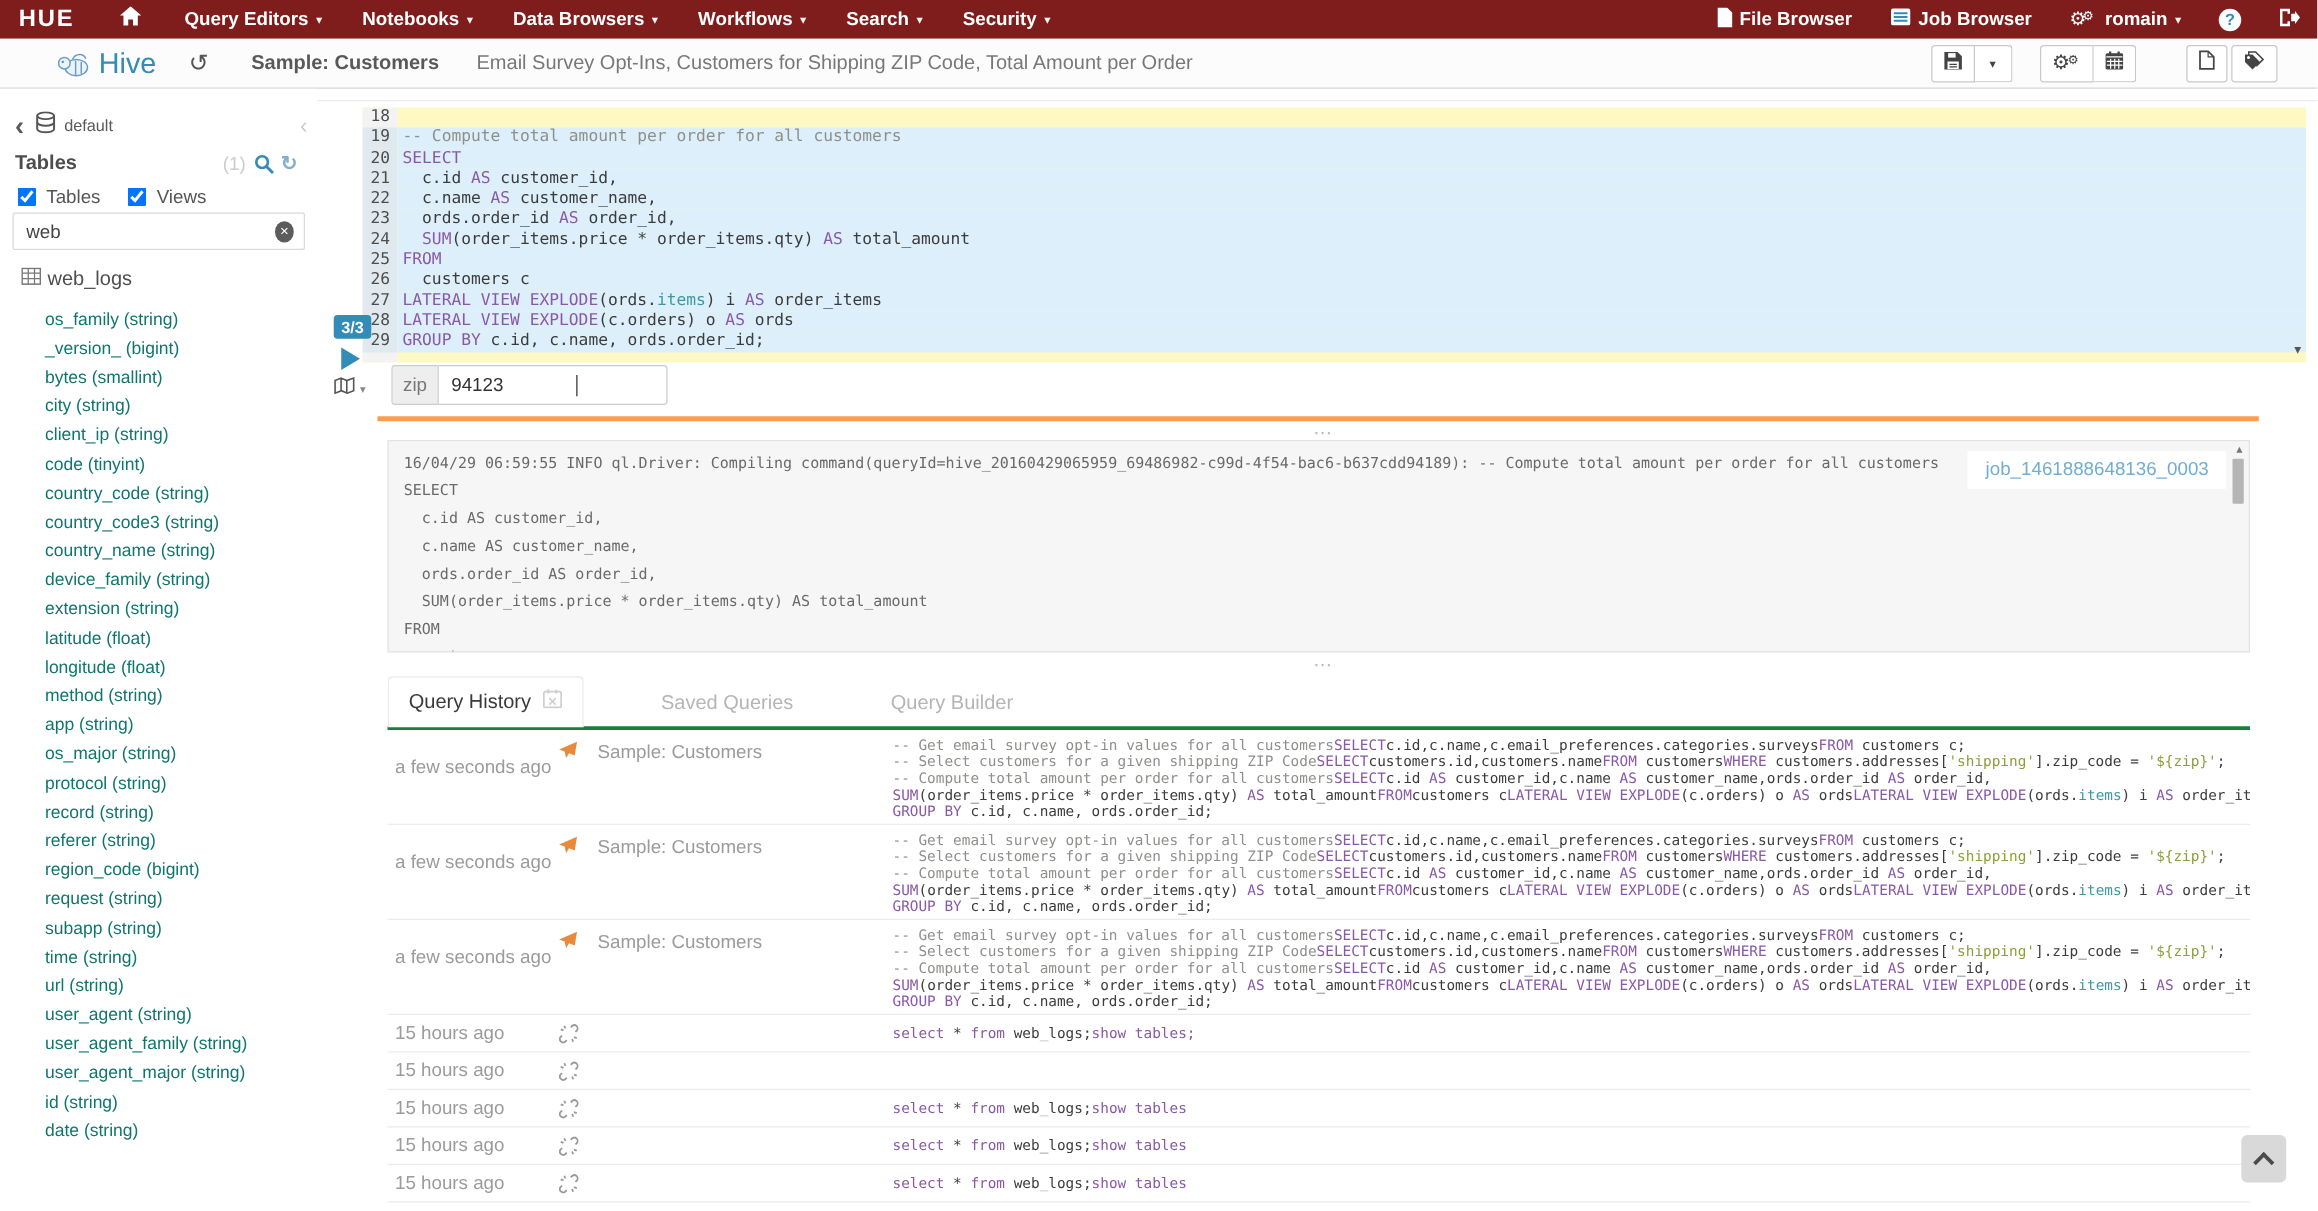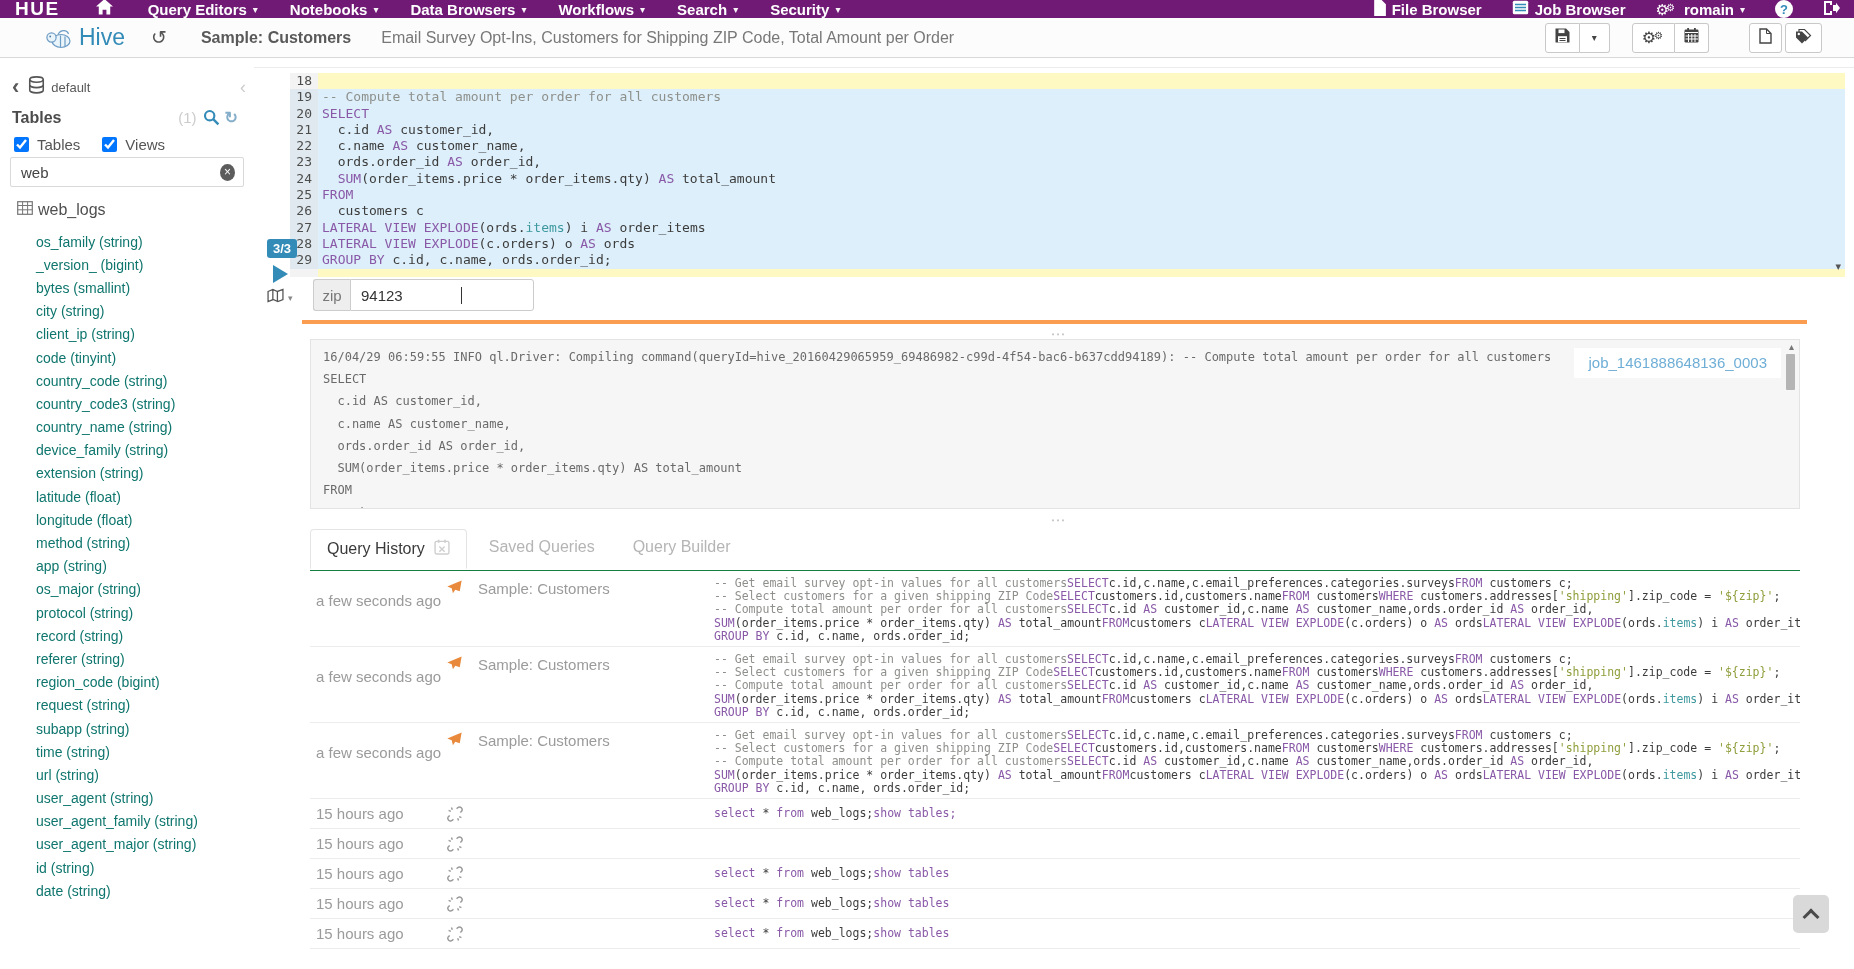--- a/index.html
+++ b/index.html
@@ -1,21 +1,21 @@
 <!DOCTYPE html>
 <html><head>
 <meta charset="utf-8">
 <style>
   * { box-sizing: border-box; margin: 0; padding: 0; }
   html,body { width:1854px; height:969px; overflow:hidden; background:#fff;
     font-family:"Liberation Sans", sans-serif; }
   .screen { position:relative; width:1854px; height:969px; }
 
   
-  .topnav { position:relative; height:18px; background:#701a75; display:flex; align-items:center; color:#fff; }
+  .topnav { position:relative; height:31px; background:#7f1d1d; display:flex; align-items:center; color:#fff; }
   .brand { margin-left:15px; font-size:19px; font-weight:800; letter-spacing:1.5px; cursor:pointer; }
   .nav-home { margin-left:36px; display:flex; align-items:center; cursor:pointer; }
   .nav-menus { display:flex; margin-left:35px; gap:32px; }
   .nav-item { display:flex; align-items:center; gap:6px; font-size:15px; font-weight:bold; cursor:pointer; white-space:nowrap; }
   .nav-caret { font-size:10px; opacity:.95; font-weight:normal; }
   .nav-right { margin-left:auto; display:flex; align-items:center; gap:30px; padding-right:14px; }
   .cogs { position:relative; font-weight:normal; font-size:15px; line-height:1; }
   .cogs .cog2 { font-size:10px; position:relative; top:-4px; left:-3px; }
   .help-circle { width:18px; height:18px; border-radius:50%; background:#fff; color:#338bb8;
     font-size:13px; font-weight:bold; display:flex; align-items:center; justify-content:center; cursor:pointer; }
@@ -112,22 +112,22 @@
     border:1px solid #e3e3e3; overflow:hidden; }
   .log-lines { padding:6px 0 0 12px; }
   .log-line { font:12px/22.2px "DejaVu Sans Mono", monospace; color:#6a6a6a; white-space:pre; }
   .job-link-box { position:absolute; top:8px; right:18px; background:#fff; padding:6px 14px; }
   .job-link { font-size:15px; color:#6faed6; text-decoration:none; cursor:pointer; }
   .log-scrollbar { position:absolute; top:2px; right:2px; width:11px; bottom:2px; }
   .log-scroll-up { font-size:10px; color:#777; text-align:center; line-height:10px; cursor:pointer; }
   .log-thumb { margin-top:2px; width:9px; height:36px; background:#b5b5b5; border-radius:1px; cursor:grab; }
 
   
-  .tabs { position:absolute; left:56px; top:471px; right:54px; height:42px; display:flex; align-items:flex-start;
-    border-bottom:1px solid #15803d; }
+  .tabs { position:absolute; left:56px; top:471px; right:54px; height:42px; display:flex; align-items:flex-end;
+    border-bottom:3px solid #15803d;gap:40px; }
   .tab { padding:9px 16px; font-size:16px; color:#b5b5b5; cursor:pointer; display:flex; align-items:center; gap:9px; }
   .tab.active { color:#3a3a3a; background:#fff; border:1px solid #e4e4e4; border-bottom:1px solid #fff;
     border-radius:4px 4px 0 0; margin-bottom:-1px; }
   .tab + .tab { margin-left:6px; }
 
   
   .history { position:absolute; left:56px; top:513px; right:54px; }
   .history-row { position:relative; border-bottom:1px solid #ececec; cursor:pointer; }
   .history-row.tall { height:76px; }
   .history-row.short { height:30px; }

